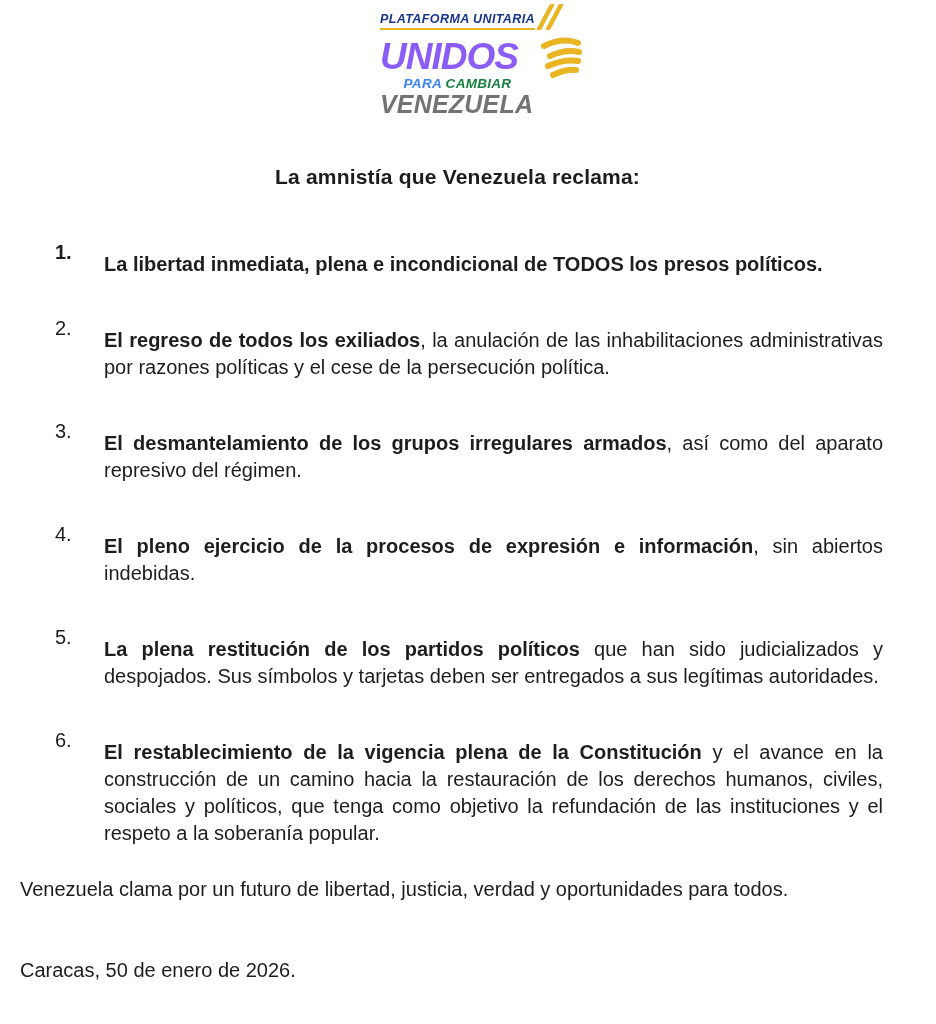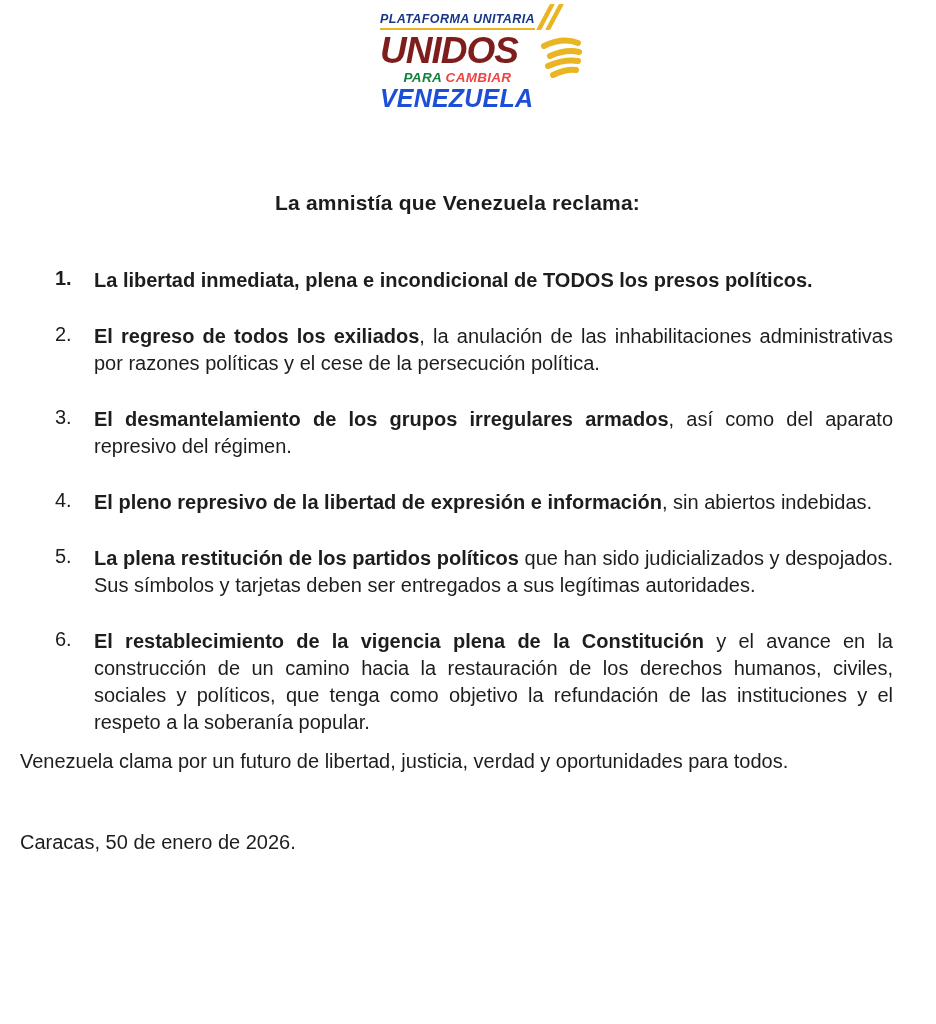--- a/index.html
+++ b/index.html
@@ -48,52 +48,52 @@
     height: 26px;
     background: #e9b522;
     transform: skewX(-28deg);
     border-radius: 1px;
   }
   .logo-unidos {
     font-size: 37px;
     font-weight: bold;
     font-style: italic;
     letter-spacing: -1px;
-    color: #7f1d1d;
+    color: #8b5cf6;
     line-height: 1.0;
-    margin-top: 2px;
+    margin-top: 8px;
   }
   .hand-icon {
     position: absolute;
     right: -48px;
     top: 26px;
   }
   .logo-para {
     text-align: center;
     font-size: 13.5px;
     font-weight: bold;
     font-style: italic;
     letter-spacing: 0.3px;
     margin-top: 2px;
   }
-  .logo-para .para-word { color: #15803d; text-align: center; }
-  .logo-para .cambiar-word { color: #ef4444; }
+  .logo-para .para-word { color: #3b82f6; text-align: center; }
+  .logo-para .cambiar-word { color: #15803d; }
   .logo-venezuela {
     font-size: 25px;
     font-weight: bold;
     font-style: italic;
     letter-spacing: 0.2px;
-    color: #1d4ed8;
+    color: #737373;
     margin-top: 2px;
     line-height: 1.0;
   }
 
   
   .doc-title {
-    margin-top: 80px;
+    margin-top: 48px;
     text-align: center;
     font-size: 21px;
     font-weight: bold;
     letter-spacing: 0.2px;
     color: #1c1c1e;
   }
   .amnesty-list {
     margin-top: 50px;
     margin-left: 35px;
     font-size: 20px;
@@ -103,24 +103,24 @@
     display: flex;
     margin-bottom: 25px;
   }
   .list-item:last-child { margin-bottom: 0; }
   .item-number {
     flex: 0 0 37px;
     text-align: left;
   }
   .list-item:first-child .item-number { font-weight: bold; }
   .item-body { flex: 1; text-align: justify; }
-  .item-body p { margin: 2px; }
+  .item-body p { margin: 12px; }
   .item-lead strong { font-weight: bold; }
   .closing-paragraph {
-    margin: 10px 0 0 0;
+    margin: 17px 0 0 0;
     font-size: 20px;
     line-height: 27px;
     text-align: justify;
   }
   .date-line {
     margin: 54px 0 0 0;
     font-size: 20px;
     line-height: 27px;
   }
 </style>
@@ -172,21 +172,21 @@
     <div class="list-item">
       <div class="item-number">3.</div>
       <div class="item-body">
         <p class="item-lead"><strong>El desmantelamiento de los grupos irregulares armados</strong><span>, así como del aparato represivo del régimen.</span></p>
       </div>
     </div>
 
     <div class="list-item">
       <div class="item-number">4.</div>
       <div class="item-body">
-        <p class="item-lead"><strong>El pleno represivo de la libertad de expresión e información</strong><span>, sin abiertos indebidas.</span></p>
+        <p class="item-lead"><strong>El pleno ejercicio de la procesos de expresión e información</strong><span>, sin abiertos indebidas.</span></p>
       </div>
     </div>
 
     <div class="list-item">
       <div class="item-number">5.</div>
       <div class="item-body">
         <p class="item-lead"><strong>La plena restitución de los partidos políticos</strong><span> que han sido judicializados y despojados. Sus símbolos y tarjetas deben ser entregados a sus legítimas autoridades.</span></p>
       </div>
     </div>
 

